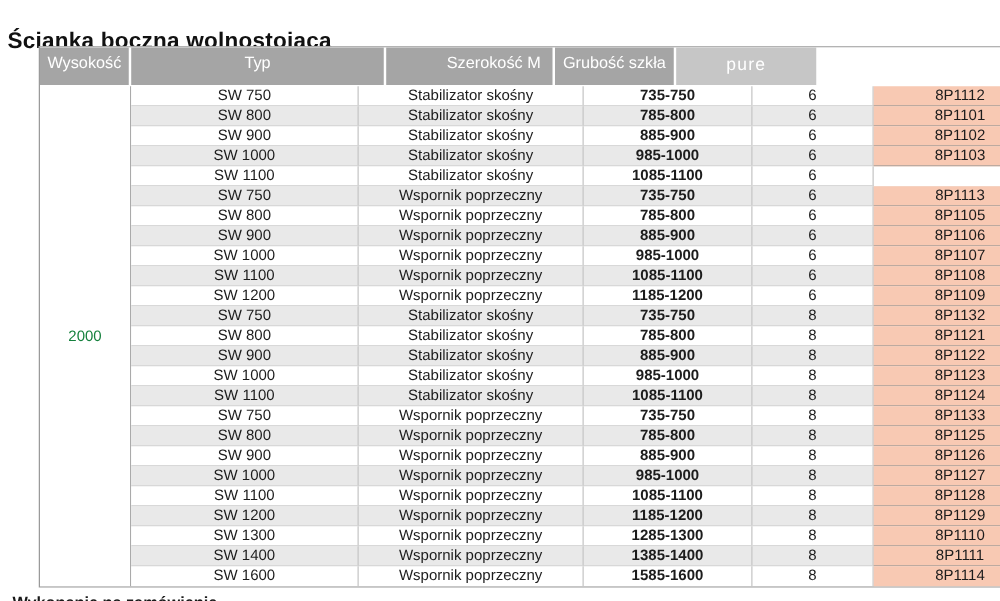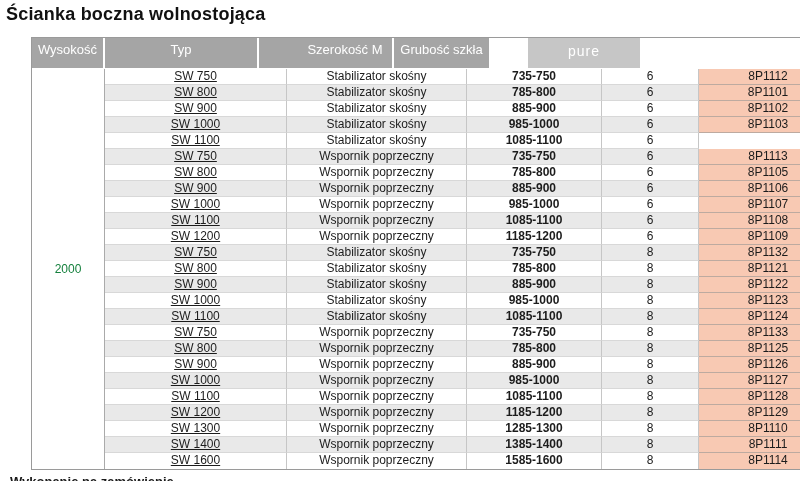--- a/index.html
+++ b/index.html
@@ -15,21 +15,21 @@
   .page {
     position: relative;
     width: 800px;
     height: 481px;
     overflow: hidden;
   }
   .page-title {
     margin: 0;
     position: absolute;
     left: 6px;
-    top: 4px;
+    top: 22px;
     font-size: 18px;
     font-weight: bold;
     color: #111111;
     letter-spacing: 0.2px;
   }
   .spec-table {
     position: absolute;
     left: 31px;
     top: 37px;
     width: 779px;
@@ -91,39 +91,39 @@
     font-size: 12px;
     color: #1c1c1c;
     text-align: center;
     line-height: 15px;
     border-right: 1px solid #c6c6c6;
     border-bottom: 1px solid #d8d8d8;
     overflow: hidden;
     white-space: nowrap;
   }
   .row:last-child .cell { border-bottom: none; }
-  .c-typ  { width: 182px; text-decoration: underline; }
+  .c-typ  { width: 182px; }
   .c-moc  { width: 180px; }
   .c-szer { width: 135px; font-weight: bold; }
   .c-grub { width: 97px;  }
   .c-pure {
     width: 110px;
     background: var(--pure-cell-bg, #f8c9b3);
     border-right: none;
     border-bottom: 1px solid #bdaaa0;
     padding-left: 28px;
   }
   .row:last-child .c-pure { border-bottom: none; }
   
   .w-wys  { width: 73px;  }
-  .w-typ  { width: 154px; }
+  .w-typ  { width: 204px; }
   .w-moc  { width: 180px; }
   .w-szer { width: 135px; padding-left: 39px; }
   .w-grub { width: 97px;  }
-  .w-pure { width: 112px; margin-left: 37px; }
+  .w-pure { width: 112px; }
   
   .footer-note {
     position: absolute;
     left: 10px;
     top: 474px;
     font-size: 13px;
     font-weight: bold;
     color: #1a1a1a;
     white-space: nowrap;
   }

